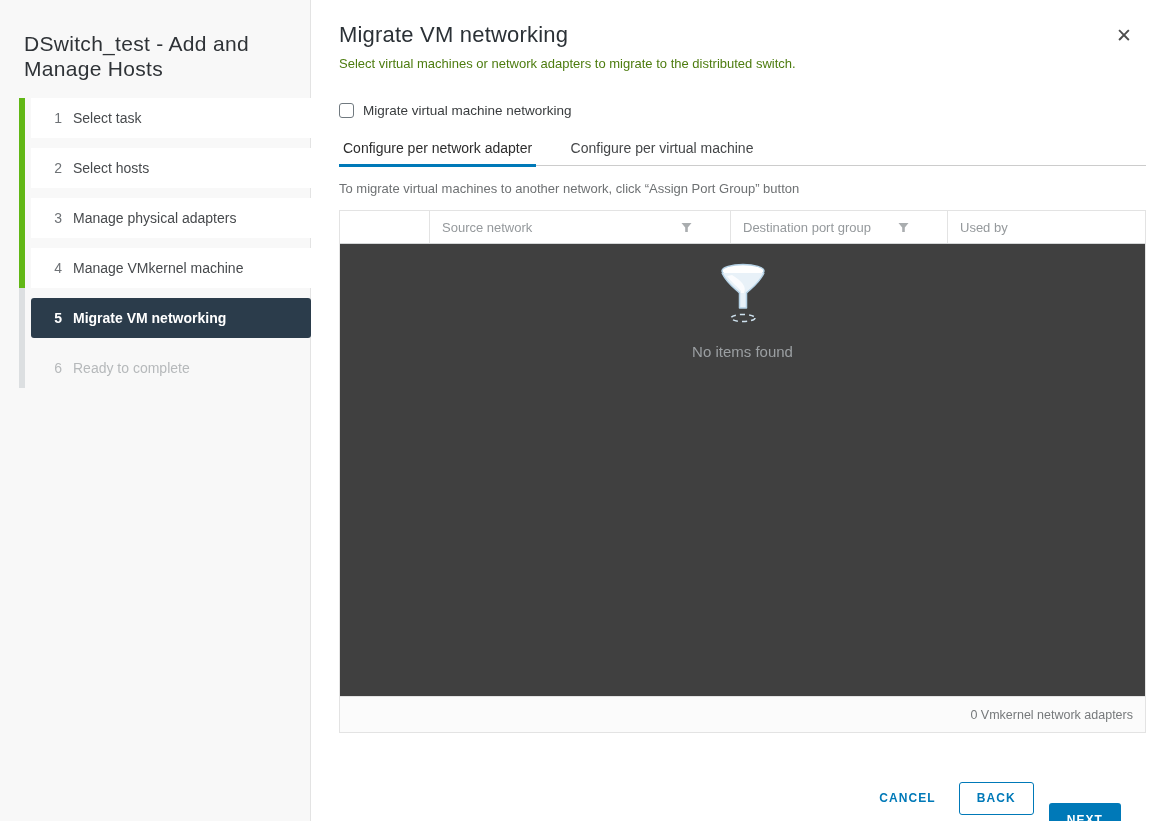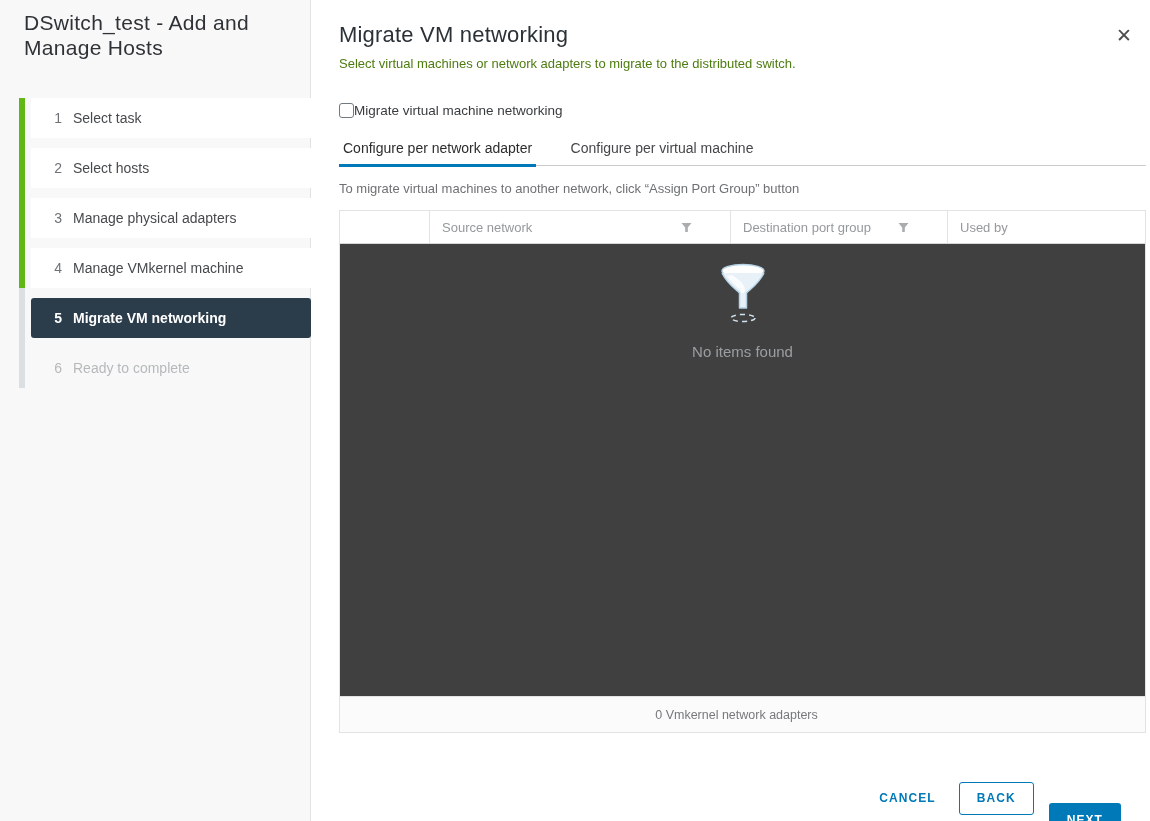--- a/index.html
+++ b/index.html
@@ -14,21 +14,21 @@
 
   
   .sidebar {
     position: relative;
     width: 311px; height: 100%;
     background: #f8f8f8;
     border-right: 1px solid #e3e3e3;
     flex: 0 0 311px;
   }
   .sidebar-title {
-    position: absolute; top: 11px; left: 24px; width: 272px;
+    position: absolute; top: 32px; left: 24px; width: 272px;
     font-size: 21px; font-weight: 400; line-height: 1.18;
     letter-spacing: 0.3px; color: #2f3337;
   }
   .steps { position: absolute; top: 98px; left: 19px; width: 292px; }
   .steps-bar { position: absolute; left: 0; width: 6px; }
   .steps-bar.green { top: 0; height: 190px; background: #61b715; }
   .steps-bar.gray  { top: 190px; height: 100px; background: #dcdfe1; }
   .step {
     display: flex; align-items: center;
     height: 40px; margin-left: 12px; margin-bottom: 10px;
@@ -54,21 +54,21 @@
     position: absolute; top: 26px; right: 18px;
     font-size: 19px; line-height: 19px; color: #4d4d4d; cursor: pointer;
     font-weight: 400;
   }
 
   .checkbox-row { margin-top: 32px; display: flex; align-items: center; }
   .checkbox {
     width: 15px; height: 15px; border: 1px solid #70797f; border-radius: 3px;
     background: #ffffff; display: inline-block; cursor: pointer;
   }
-  .checkbox-row label { font-size: 13.5px; color: #393c3e; cursor: pointer; }
+  .checkbox-row label { margin-left: 9px; font-size: 13.5px; color: #393c3e; cursor: pointer; }
 
   .tabs { margin-top: 21px; border-bottom: 1px solid #cccccc; }
   .tab {
     display: inline-block; position: relative;
     padding: 0 4px 9px 4px; margin-right: 26px;
     font-size: 14px; color: #2d2d2d; cursor: pointer;
   }
   .tab.active::after {
     content: ""; position: absolute; left: 0; right: 0; bottom: -2px;
     height: 3px; background: #0079b8;
@@ -97,21 +97,21 @@
 
   .tbody {
     height: 452px; background: #404040;
     display: flex; flex-direction: column; align-items: center;
     padding-top: 18px;
   }
   .empty-text { margin-top: 19px; font-size: 15px; color: #9b9fa2; }
 
   .tfoot {
     height: 36px; border-top: 1px solid #e3e3e3; background: #fbfbfb;
-    display: flex; align-items: center; justify-content: center;
+    display: flex; align-items: center; justify-content: flex-end;
     padding-right: 12px; font-size: 12.5px; color: #76797b;
   }
 
   
   .actions {
     margin-top: 27px;
     display: flex; justify-content: flex-end; align-items: center;
     padding-right: 25px;
   }
   .btn {

